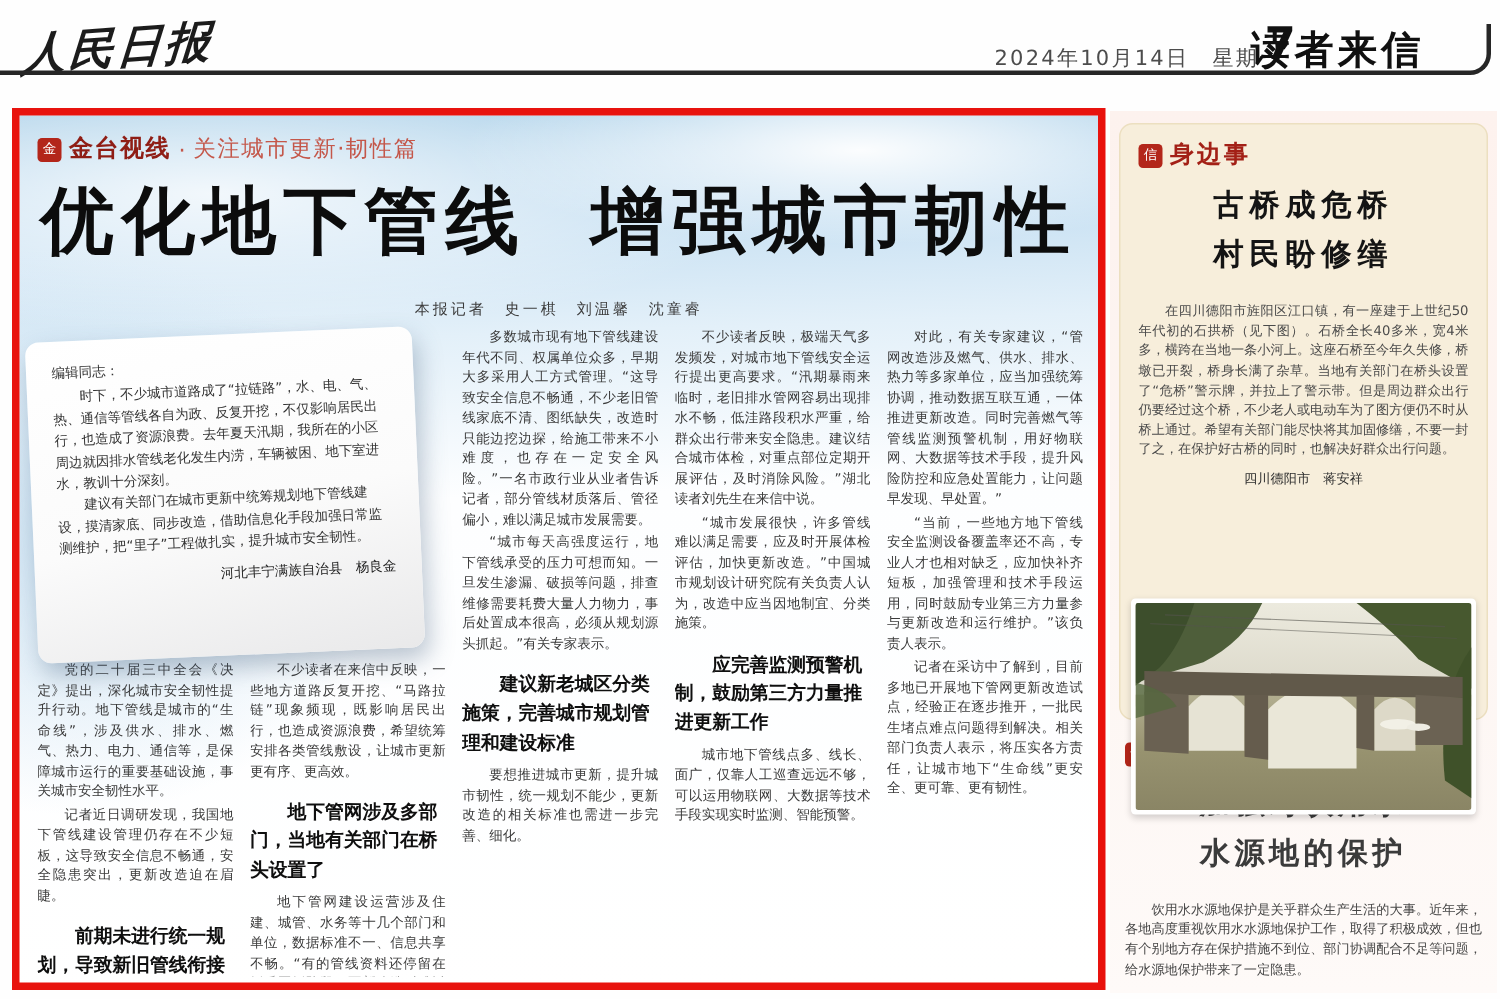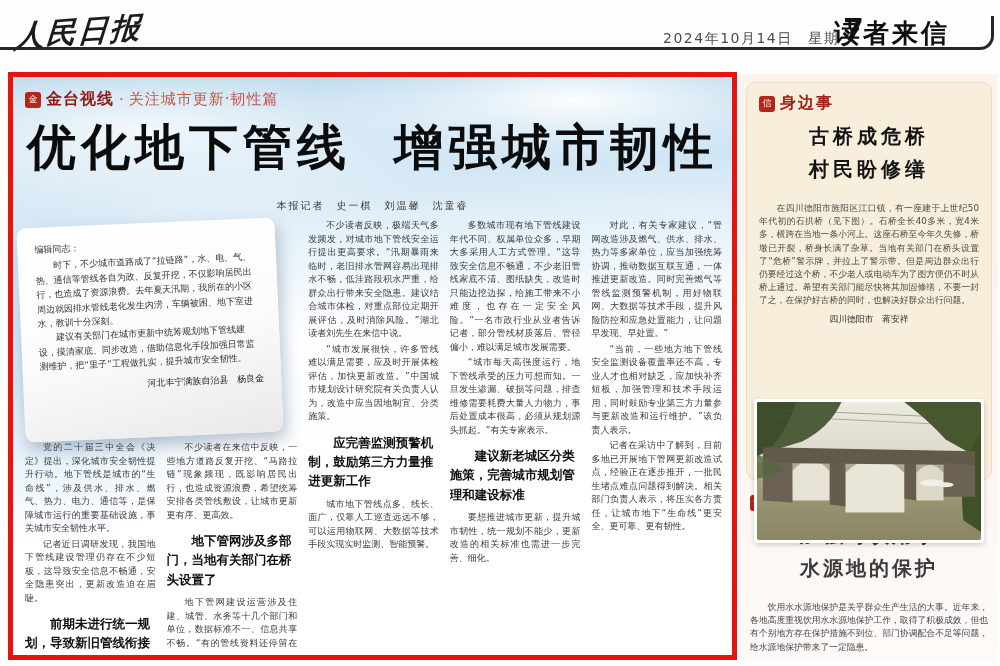--- a/index.html
+++ b/index.html
@@ -99,30 +99,30 @@
         <p class="para">党的二十届三中全会《决定》提出，深化城市安全韧性提升行动。地下管线是城市的“生命线”，涉及供水、排水、燃气、热力、电力、通信等，是保障城市运行的重要基础设施，事关城市安全韧性水平。</p>
         <p class="para">记者近日调研发现，我国地下管线建设管理仍存在不少短板，这导致安全信息不畅通，安全隐患突出，更新改造迫在眉睫。</p>
         <p class="subhead">前期未进行统一规划，导致新旧管线衔接欠佳</p>
       </div>
       <div class="col pad-letter">
         <p class="para">不少读者在来信中反映，一些地方道路反复开挖、“马路拉链”现象频现，既影响居民出行，也造成资源浪费，希望统筹安排各类管线敷设，让城市更新更有序、更高效。</p>
         <p class="subhead">地下管网涉及多部门，当地有关部门在桥头设置了</p>
         <p class="para">地下管网建设运营涉及住建、城管、水务等十几个部门和单位，数据标准不一、信息共享不畅。“有的管线资料还停留在纸质图纸阶段，更新改造时难以精准定位。”一名基层干部坦言。</p>
       </div>
       <div class="col">
+        <p class="para">多数城市现有地下管线建设年代不同、权属单位众多，早期大多采用人工方式管理。“这导致安全信息不畅通，不少老旧管线家底不清、图纸缺失，改造时只能边挖边探，给施工带来不小难度，也存在一定安全风险。”一名市政行业从业者告诉记者，部分管线材质落后、管径偏小，难以满足城市发展需要。</p>
+        <p class="para">“城市每天高强度运行，地下管线承受的压力可想而知。一旦发生渗漏、破损等问题，排查维修需要耗费大量人力物力，事后处置成本很高，必须从规划源头抓起。”有关专家表示。</p>
+        <p class="subhead">建议新老城区分类施策，完善城市规划管理和建设标准</p>
+        <p class="para">要想推进城市更新，提升城市韧性，统一规划不能少，更新改造的相关标准也需进一步完善、细化。</p>
+      </div>
+      <div class="col">
         <p class="para">不少读者反映，极端天气多发频发，对城市地下管线安全运行提出更高要求。“汛期暴雨来临时，老旧排水管网容易出现排水不畅，低洼路段积水严重，给群众出行带来安全隐患。建议结合城市体检，对重点部位定期开展评估，及时消除风险。”湖北读者刘先生在来信中说。</p>
         <p class="para">“城市发展很快，许多管线难以满足需要，应及时开展体检评估，加快更新改造。”中国城市规划设计研究院有关负责人认为，改造中应当因地制宜、分类施策。</p>
         <p class="subhead">应完善监测预警机制，鼓励第三方力量推进更新工作</p>
         <p class="para">城市地下管线点多、线长、面广，仅靠人工巡查远远不够，可以运用物联网、大数据等技术手段实现实时监测、智能预警。</p>
-      </div>
-      <div class="col">
-        <p class="para">多数城市现有地下管线建设年代不同、权属单位众多，早期大多采用人工方式管理。“这导致安全信息不畅通，不少老旧管线家底不清、图纸缺失，改造时只能边挖边探，给施工带来不小难度，也存在一定安全风险。”一名市政行业从业者告诉记者，部分管线材质落后、管径偏小，难以满足城市发展需要。</p>
-        <p class="para">“城市每天高强度运行，地下管线承受的压力可想而知。一旦发生渗漏、破损等问题，排查维修需要耗费大量人力物力，事后处置成本很高，必须从规划源头抓起。”有关专家表示。</p>
-        <p class="subhead">建议新老城区分类施策，完善城市规划管理和建设标准</p>
-        <p class="para">要想推进城市更新，提升城市韧性，统一规划不能少，更新改造的相关标准也需进一步完善、细化。</p>
       </div>
       <div class="col">
         <p class="para">对此，有关专家建议，“管网改造涉及燃气、供水、排水、热力等多家单位，应当加强统筹协调，推动数据互联互通，一体推进更新改造。同时完善燃气等管线监测预警机制，用好物联网、大数据等技术手段，提升风险防控和应急处置能力，让问题早发现、早处置。”</p>
         <p class="para">“当前，一些地方地下管线安全监测设备覆盖率还不高，专业人才也相对缺乏，应加快补齐短板，加强管理和技术手段运用，同时鼓励专业第三方力量参与更新改造和运行维护。”该负责人表示。</p>
         <p class="para">记者在采访中了解到，目前多地已开展地下管网更新改造试点，经验正在逐步推开，一批民生堵点难点问题得到解决。相关部门负责人表示，将压实各方责任，让城市地下“生命线”更安全、更可靠、更有韧性。</p>
       </div>
     </div>
 
     <div class="letter-paper">
       <p class="salutation">编辑同志：</p>

